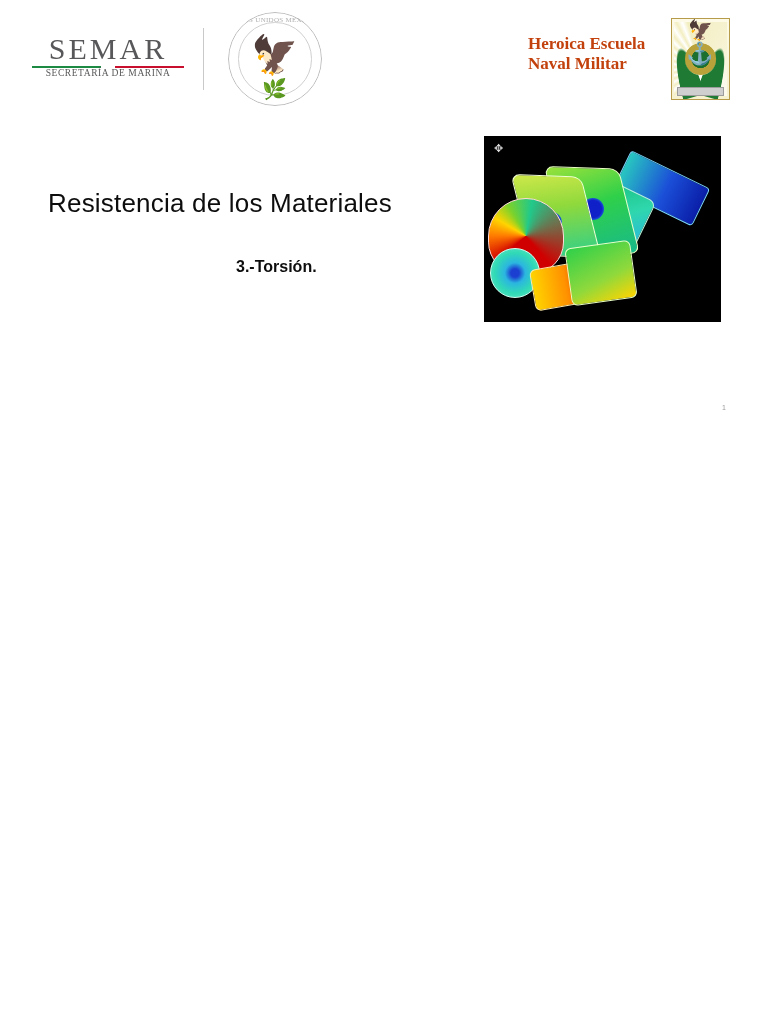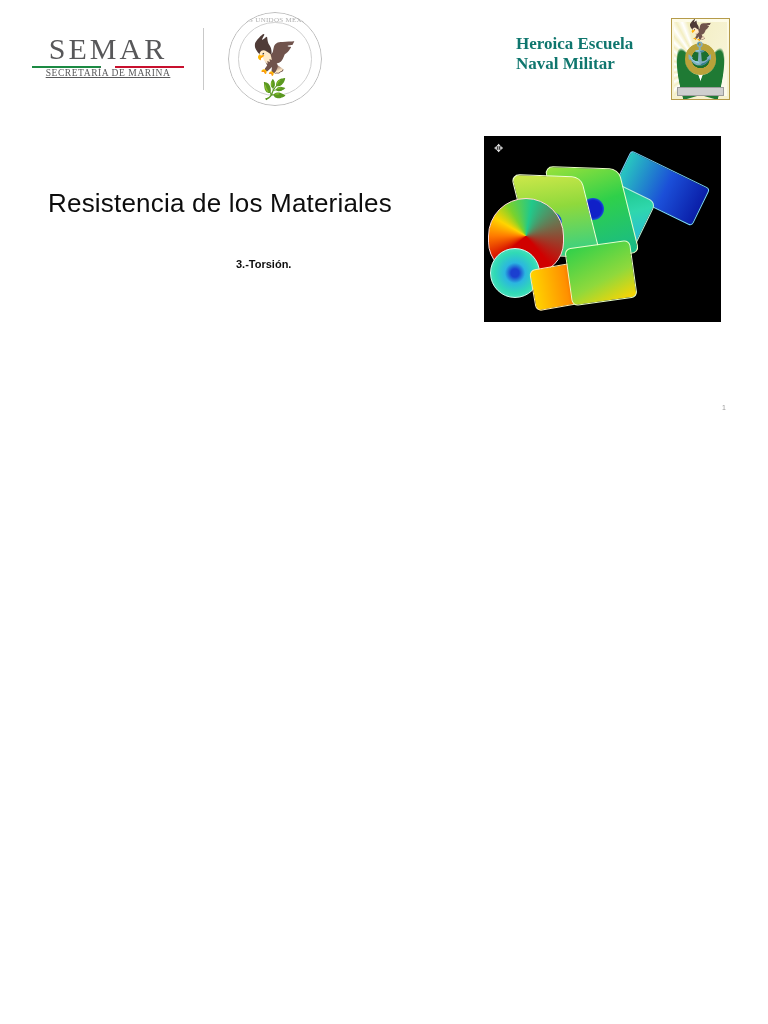--- a/index.html
+++ b/index.html
@@ -36,21 +36,20 @@
   .semar-rule i { display: block; height: 2px; flex: 1; }
   .semar-rule i.g { background: #1c8a43; }
   .semar-rule i.w { background: #ffffff; }
   .semar-rule i.r { background: #c8102e; }
   .semar-sub {
     font-family: "Liberation Serif", serif;
     color: #58585a;
     letter-spacing: .06em;
     line-height: 1;
     white-space: nowrap;
-    text-decoration: underline;
   }
   .divider-bar { background: #c9c9c9; width: 1px; }
 
   
   .coat { position: relative; border-radius: 50%; overflow: hidden; }
   .coat .ring {
     position: absolute; inset: 0; border-radius: 50%;
     border: 1px solid #bdbdbd;
   }
   .coat .ring2 {
@@ -121,35 +120,36 @@
     transform: translate(-50%,-50%);
     color: #6d5124; line-height: 1;
   }
   .shield .base {
     position: absolute; left: 8%; right: 8%; bottom: 4%;
     height: 9%; background: #cfcfcf; border: 1px solid #9c9c9c;
   }
 
   .henm-text {
     font-family: "Liberation Serif", serif;
-    color: #0f766e;
+    color: #c2410c;
     font-weight: 700;
     line-height: 1.15;
+    margin-left: 12px;
   }
 
   
   #slide1 { top: 0; height: 432px; }
   .s1-title {
     position: absolute; left: 48px; top: 188px;
     font-size: 26px; color: #0d0d0d; letter-spacing: .2px;
     white-space: nowrap;
   }
   .s1-sub {
     position: absolute; left: 236px; top: 258px;
-    font-size: 11px; font-weight: 700; color: #0d0d0d;
+    font-size: 16px; font-weight: 700; color: #0d0d0d;
   }
   .fea {
     position: absolute; left: 484px; top: 136px;
     width: 237px; height: 186px;
     background: #000; overflow: hidden;
   }
   .fea .triad { position: absolute; left: 10px; top: 6px; color:#d8d8d8; font-size: 11px; }
   .fea .part { position: absolute; }
   .pagenum {
     position: absolute; color: #9a9a9a; font-size: 7px;

